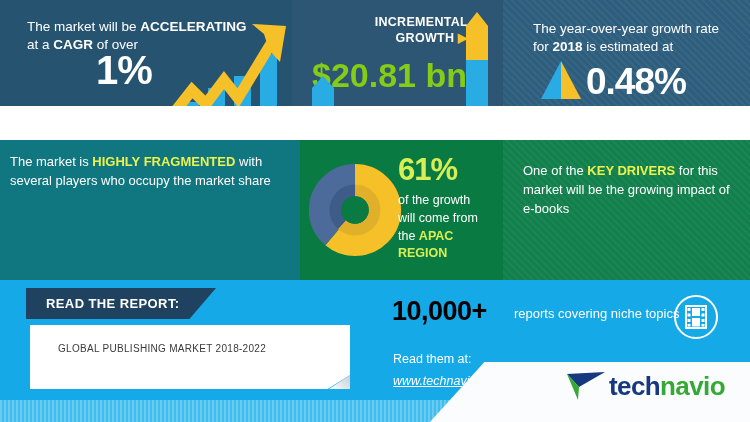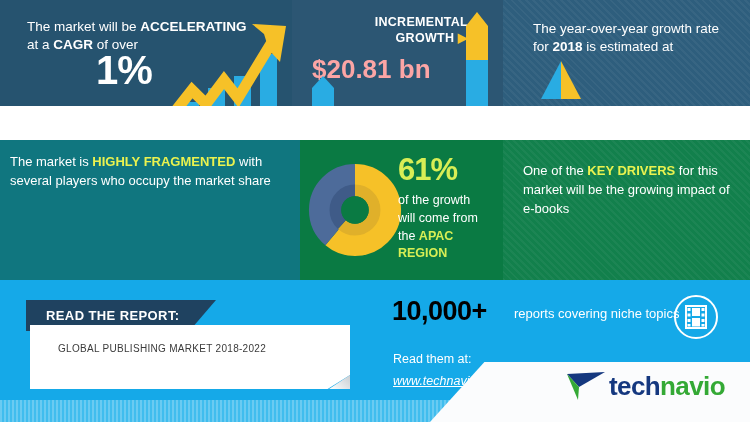--- a/index.html
+++ b/index.html
@@ -18,21 +18,21 @@
   .txt{position:absolute;color:#ffffff;line-height:1.3;}
   .b{font-weight:bold;}
   .p1 .headline{left:27px;top:18px;width:240px;font-size:13.5px;}
   .p1 .bignum{left:96px;top:44px;font-size:40px;font-weight:bold;color:#ffffff;letter-spacing:-1px;}
 
   
   .p1-chart{position:absolute;left:168px;top:18px;width:124px;height:122px;}
 
   
   .p2 .t1{left:26px;top:14px;width:150px;font-size:12.5px;font-weight:bold;letter-spacing:.3px;text-align:right;}
-  .p2 .money{left:20px;top:53px;font-size:26px;font-weight:bold;color:#fca5a5;}
+  .p2 .money{left:20px;top:53px;font-size:34px;font-weight:bold;color:#84cc16;}
   .p2-axis{position:absolute;left:14px;top:117px;width:190px;height:1px;background:#7f98ab;}
   .p2-lbl{position:absolute;top:120px;font-size:10.5px;color:#dfe7ee;}
   .p2-lbl.a{left:15px;}
   .p2-lbl.b{left:160px;}
 
   
   .p3 .t1{left:30px;top:20px;width:215px;font-size:13.5px;}
   .p3 .pct{left:83px;top:58px;font-size:37px;font-weight:bold;letter-spacing:-1px;}
 
   
@@ -46,21 +46,21 @@
   .hl-y{color:#eaf24f;font-weight:bold;}
   .m2 .pct{position:absolute;left:98px;top:12px;font-size:31px;font-weight:bold;color:#d8ee55;letter-spacing:-1px;}
   .m2 .sub{position:absolute;left:98px;top:52px;width:105px;font-size:12.5px;color:#ffffff;line-height:1.42;}
   .m2 .sub .g{color:#d8ee55;font-weight:bold;}
 
   
   .row-bot{position:absolute;left:0;top:280px;width:750px;height:142px;background:#15a9e8;}
   .bot-edge{position:absolute;left:0;top:400px;width:750px;height:22px;background:#40bdee;
     background-image:repeating-linear-gradient(90deg,rgba(255,255,255,.22) 0 2px,rgba(0,0,0,0) 2px 4px);}
 
-  .tab{position:absolute;left:26px;top:300px;width:190px;height:31px;background:#1f4260;
+  .tab{position:absolute;left:26px;top:288px;width:190px;height:31px;background:#1f4260;
        clip-path:polygon(0 0,100% 0,86% 100%,0 100%);}
   .tab span{position:absolute;left:20px;top:8px;font-size:13px;font-weight:bold;color:#fff;letter-spacing:.4px;}
   .card{position:absolute;left:30px;top:325px;width:320px;height:64px;background:#ffffff;
         clip-path:polygon(0 0,100% 0,100% 78%,93% 100%,0 100%);}
   .card span{position:absolute;left:28px;top:18px;font-size:10px;color:#3b3b3b;
         font-family:Liberation Sans, sans-serif;letter-spacing:.3px;}
   .fold{position:absolute;left:329px;top:375px;width:21px;height:14px;
         background:linear-gradient(225deg,#c8ced3 0%,#e8ecee 60%,#ffffff 100%);
         clip-path:polygon(100% 0,100% 100%,0 100%);}
 
@@ -124,20 +124,21 @@
     <div class="panel p3">
       <div class="stripes"></div>
       <div class="txt t1">
         <span>The year-over-year growth rate</span><br>
         <span>for </span><span class="b">2018</span><span> is estimated at</span>
       </div>
       <svg style="position:absolute;left:37px;top:60px;width:42px;height:40px" viewBox="0 0 42 40">
         <path d="M21 1 L1 39 L21 39 Z" fill="#29ace3"></path>
         <path d="M21 1 L41 39 L21 39 Z" fill="#f6c128"></path>
       </svg>
+      <div class="txt pct">0.48%</div>
     </div>
   </div>
 
   <div class="row-mid">
 
     <div class="m m1">
       <div class="txt t1">
         <span>The market is </span><span class="hl-y">HIGHLY FRAGMENTED</span><span> with several players who occupy the market share</span>
       </div>
 

